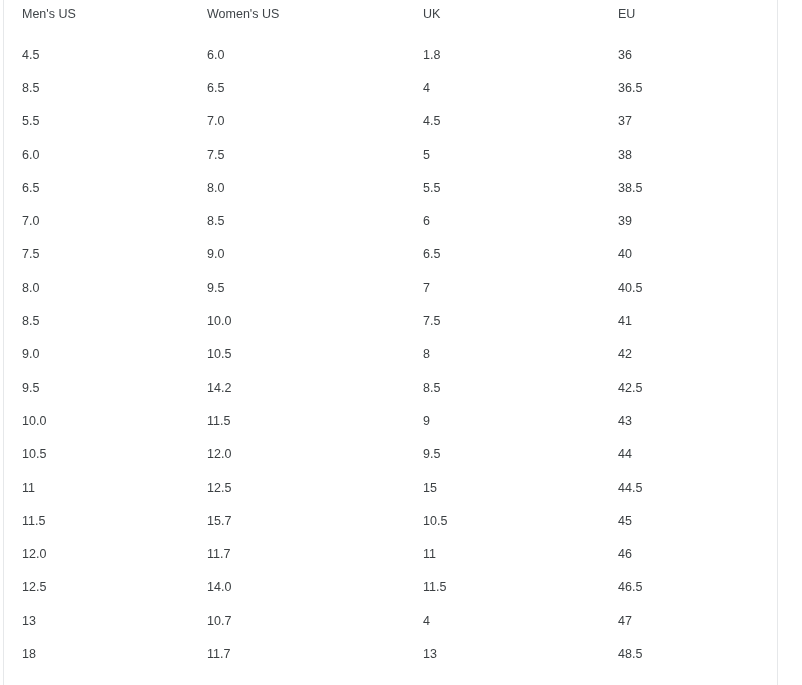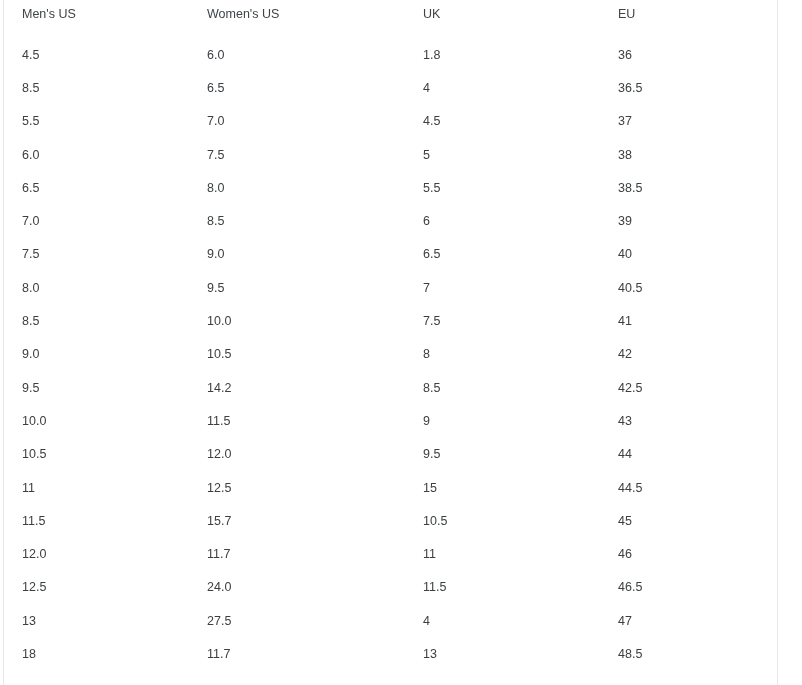--- a/index.html
+++ b/index.html
@@ -202,28 +202,28 @@
         </tr>
         <tr>
           <td>12.0</td>
           <td>11.7</td>
           <td>11</td>
           <td>46</td>
           <td>30</td>
         </tr>
         <tr>
           <td>12.5</td>
-          <td>24.0</td>
+          <td>14.0</td>
           <td>11.5</td>
           <td>46.5</td>
           <td>30.5</td>
         </tr>
         <tr>
           <td>13</td>
-          <td>27.5</td>
+          <td>10.7</td>
           <td>4</td>
           <td>47</td>
           <td>31</td>
         </tr>
         <tr>
           <td>18</td>
           <td>11.7</td>
           <td>13</td>
           <td>48.5</td>
           <td>32</td>

